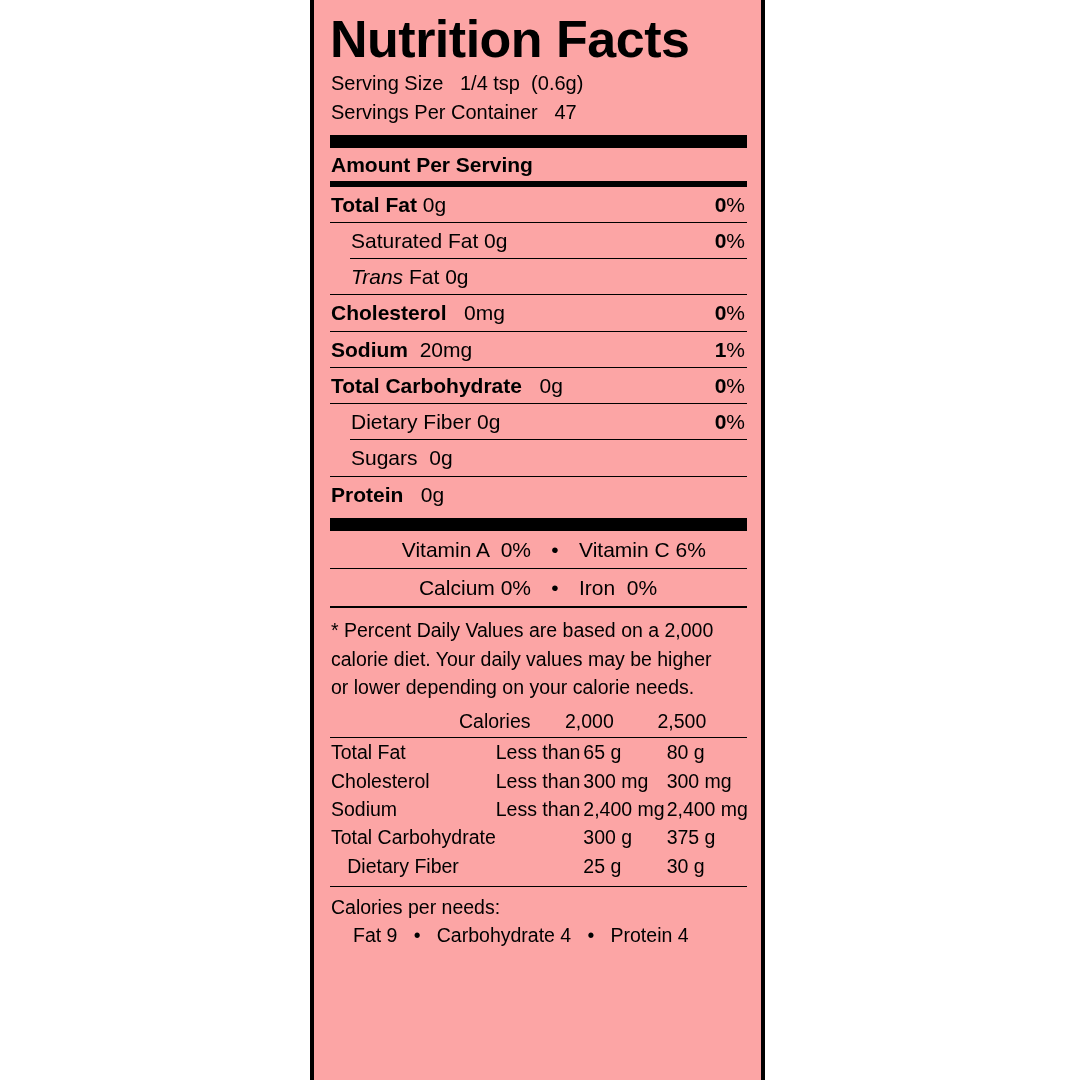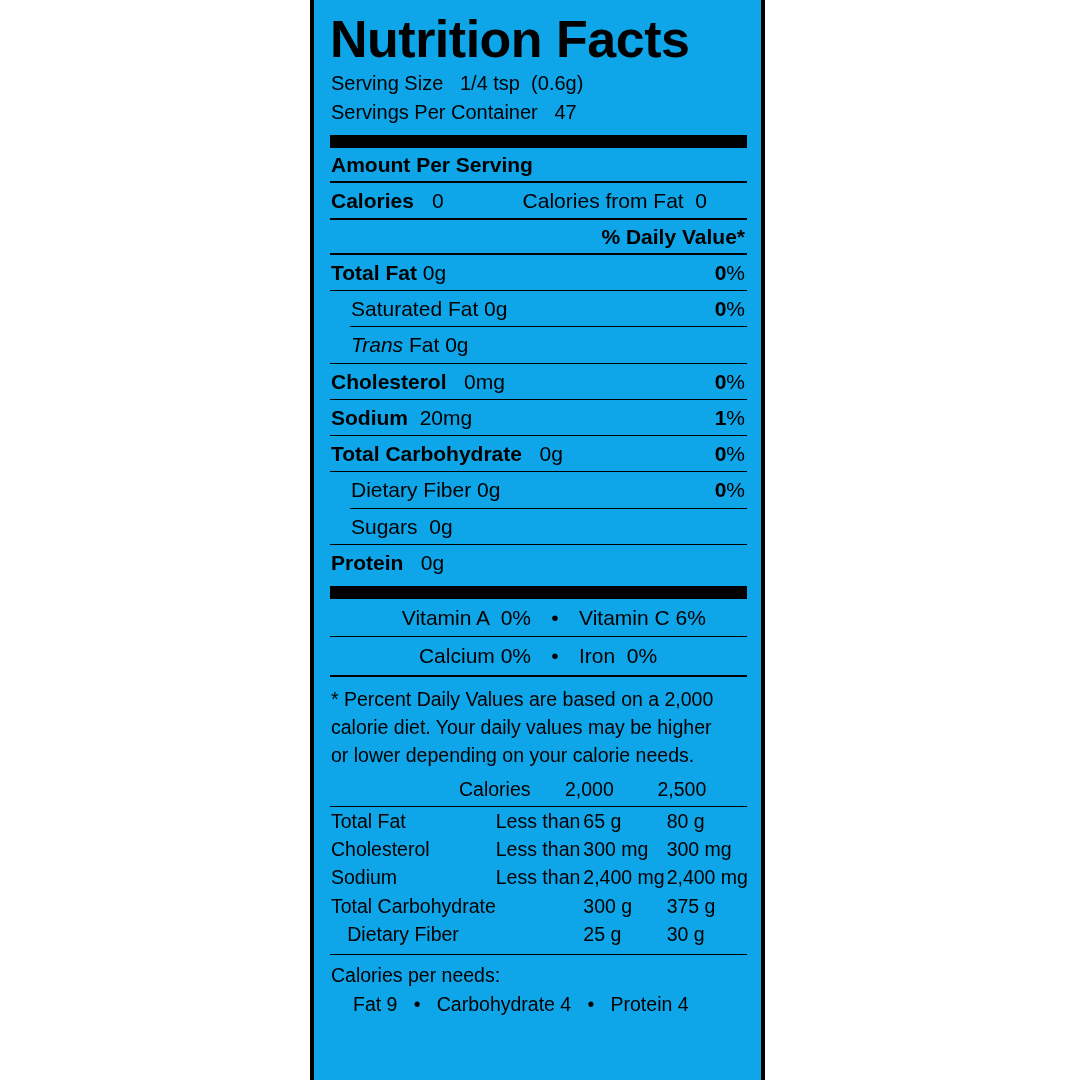--- a/index.html
+++ b/index.html
@@ -17,21 +17,21 @@
 
   #label {
     position: absolute;
     left: 310px;
     top: 0px;
     width: 455px;
     height: 1080px;
     box-sizing: border-box;
     border-left: 4px solid #000;
     border-right: 4px solid #000;
-    background: #0ea5e9;
+    background: #fca5a5;
     padding: 8px 14px 0 14px;
   }
 
   .title {
     font-size: 52px;
     font-weight: bold;
     line-height: 1.05;
     letter-spacing: -0.5px;
     margin: 4px 0 2px 2px;
   }
@@ -147,27 +147,22 @@
   <div class="title">Nutrition Facts</div>
 
   <div class="serving-line">Serving Size   1/4 tsp  (0.6g)</div>
   <div class="serving-line">Servings Per Container   47</div>
 
   <div class="bar-thick"></div>
 
   <div class="amount">Amount Per Serving</div>
   <div class="rule"></div>
 
-  <div class="row">
-    <span class="left"><span class="b">Calories</span><span style="padding-left:18px;">0</span></span>
-    <span class="right" style="padding-right:38px;">Calories from Fat  0</span>
-  </div>
-  <div class="rule"></div>
-
-  <div class="dv-head"><span>% Daily Value*</span></div>
+  <div class="rule"></div>
+
   <div class="rule"></div>
 
   <div class="row">
     <span class="left"><span class="b">Total Fat</span><span> 0g</span></span>
     <span class="right"><span class="b">0</span><span class="pctsign">%</span></span>
   </div>
   <div class="rule-thin"></div>
 
   <div class="row">
     <span class="left indent"><span>Saturated Fat</span><span> 0g</span></span>

